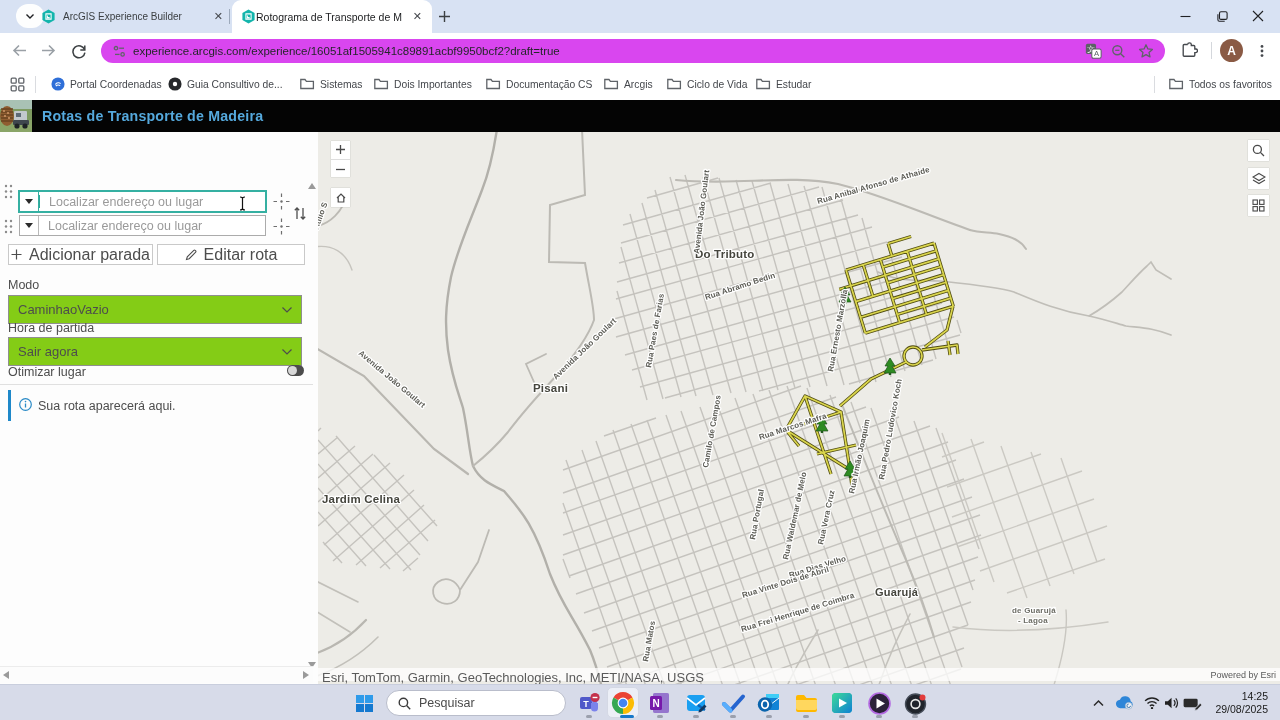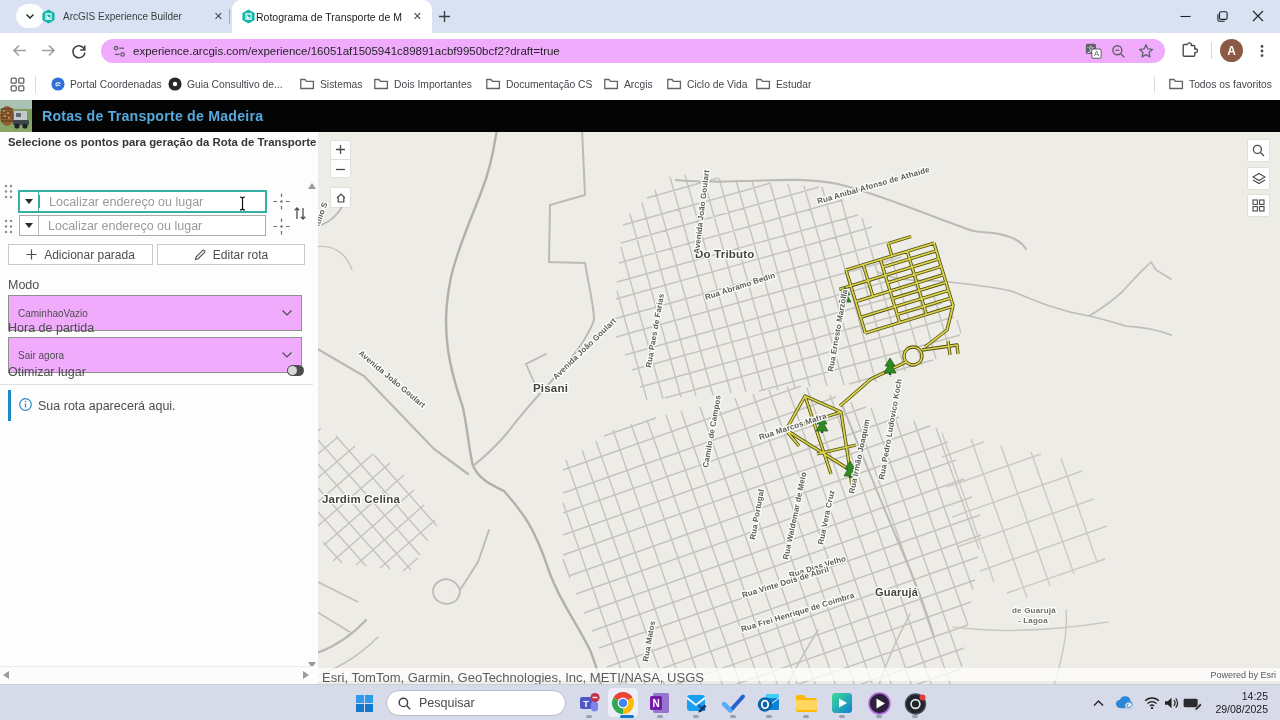--- a/index.html
+++ b/index.html
@@ -8,37 +8,37 @@
 #tabstrip{position:absolute;left:0;top:0;width:1280px;height:33px;background:#d8e2f3}
 .tsbtn{position:absolute;width:28px;height:24px;top:4px;border-radius:13px;background:#fdfefe;display:flex;align-items:center;justify-content:center}
 .tab{position:absolute;top:0;height:33px;display:flex;align-items:center;font-size:10px;color:#3c4043}
 .tab .close{color:#45484d;font-size:11px;margin-left:8px;font-weight:normal}
 #tab2{background:#fff;border-radius:9px 9px 0 0;color:#1b1c1e}
 .favicon{width:15px;height:15px;flex:0 0 15px}
 .winctl{position:absolute;top:0;height:32px;width:40px;display:flex;align-items:center;justify-content:center;color:#202124}
 
 #toolbar{position:absolute;left:0;top:33px;width:1280px;height:35px;background:#fff}
 .navic{position:absolute;top:0;height:35px;display:flex;align-items:center;justify-content:center}
-#omni{position:absolute;left:101px;top:6px;width:1064px;height:24px;border-radius:12px;background:#f0abfc;display:flex;align-items:center}
+#omni{position:absolute;left:101px;top:6px;width:1064px;height:24px;border-radius:12px;background:#d946ef;display:flex;align-items:center}
 #omni .url{font-size:11.5px;color:#24262a;margin-left:6px;letter-spacing:0}
 
 #bookmarks{position:absolute;left:0;top:68px;width:1280px;height:32px;background:#fff;font-size:10.3px;color:#44474c}
 .bm{position:absolute;top:0;height:32px;display:flex;align-items:center;gap:5px;white-space:nowrap}
 
 #appbar{position:absolute;left:0;top:100px;width:1280px;height:32px;background:#040404}
 #appbar .title{position:absolute;left:42px;top:8px;font-size:14.2px;font-weight:bold;color:#55a9dd;letter-spacing:0.2px}
 
 #sidebar{position:absolute;left:0;top:132px;width:318px;height:552px;background:#fdfdfd}
 #sidebar h1{position:absolute;left:8px;top:4px;font-size:11.4px;font-weight:bold;color:#35353b;letter-spacing:0;white-space:nowrap}
 .srow{position:absolute;left:19px;height:21px;background:#fff;display:flex;align-items:center}
 .ddbtn{width:19px;height:100%;border-right:1px solid #b9b9b9;display:flex;align-items:center;justify-content:center}
 .phold{font-size:12.5px;color:#9a9a9a;margin-left:9px;white-space:nowrap}
-.obtn{position:absolute;height:21px;border:1px solid #c9c9c9;display:flex;align-items:center;justify-content:center;font-size:12px;color:#4d4d4d;gap:7px;background:#fff}
+.obtn{position:absolute;height:21px;border:1px solid #c9c9c9;display:flex;align-items:center;justify-content:center;font-size:16px;color:#4d4d4d;gap:7px;background:#fff}
 .lbl{position:absolute;left:8px;font-size:12.5px;color:#4d4d4d}
-.sel{position:absolute;left:8px;width:294px;height:36px;border:1px solid #8f8f8f;background:#f0abfc;display:flex;align-items:center;justify-content:space-between;font-size:10px;color:#4d4d4d;padding:0 9px}
+.sel{position:absolute;left:8px;width:294px;height:29px;border:1px solid #8f8f8f;background:#84cc16;display:flex;align-items:center;justify-content:space-between;font-size:13px;color:#4d4d4d;padding:0 9px}
 
 #map{position:absolute;left:318px;top:132px;width:962px;height:552px;background:#edece7;overflow:hidden}
 .mapbtn{position:absolute;background:#fff;display:flex;align-items:center;justify-content:center;color:#4a4a4a;box-shadow:0 0 1px rgba(0,0,0,0.3)}
 
 #taskbar{position:absolute;left:0;top:684px;width:1280px;height:36px;background:#d7dbe9;border-top:1px solid #c9cedd}
 .tbi{position:absolute;top:4px;width:28px;height:28px;display:flex;align-items:center;justify-content:center}
 .dash{position:absolute;top:30px;width:6px;height:3px;border-radius:2px;background:#9ba0ad}
 #clock{position:absolute;right:12px;top:5px;text-align:right;font-size:10.5px;color:#1b1b1b;line-height:13px}
 </style></head>
 <body>
@@ -225,21 +225,20 @@
     <rect x="14" y="11" width="13" height="10" rx="1" fill="#c3c9cd"></rect>
     <rect x="16" y="13" width="5" height="4" fill="#5d6a75"></rect>
     <rect x="13" y="20" width="16" height="5" rx="1" fill="#3f474e"></rect>
     <circle cx="17" cy="26" r="2.6" fill="#1e2226"></circle>
         <circle cx="25" cy="26" r="2.6" fill="#1e2226"></circle>
   </svg>
   <div class="title">Rotas de Transporte de Madeira</div>
 </div>
 
 <div id="sidebar">
-  <h1>Selecione os pontos para geração da Rota de Transporte</h1>
 
   <svg class="abs" style="left:4px;top:52px" width="9" height="15" viewBox="0 0 9 15" fill="#8b8b8b">
         <circle cx="2" cy="2" r="1.2"></circle>
         <circle cx="7" cy="2" r="1.2"></circle>
         <circle cx="2" cy="7.5" r="1.2"></circle>
         <circle cx="7" cy="7.5" r="1.2"></circle>
         <circle cx="2" cy="13" r="1.2"></circle>
         <circle cx="7" cy="13" r="1.2"></circle>
       </svg>
   <svg class="abs" style="left:4px;top:87px" width="9" height="15" viewBox="0 0 9 15" fill="#8b8b8b">

